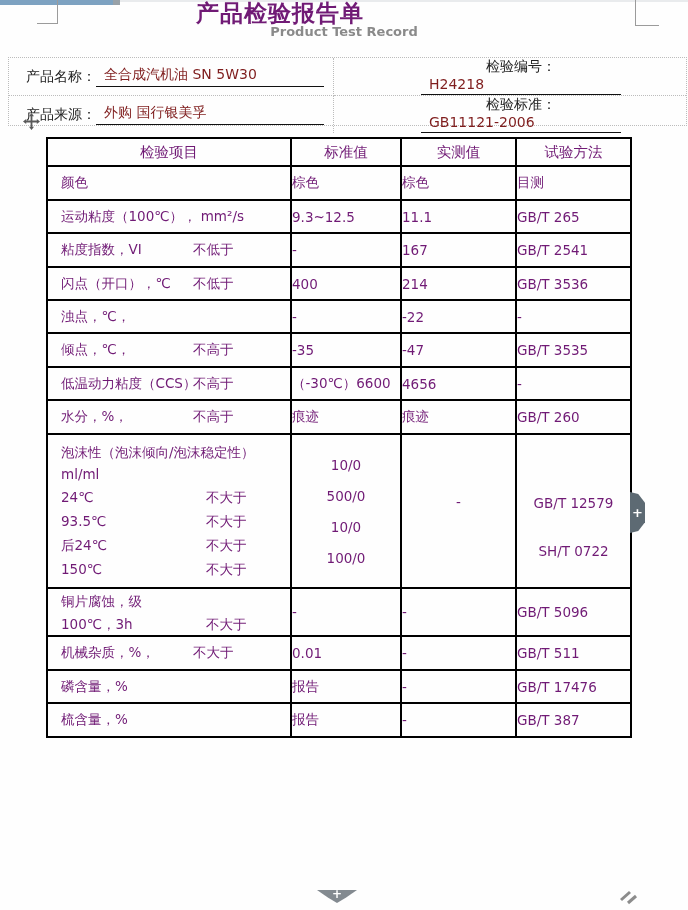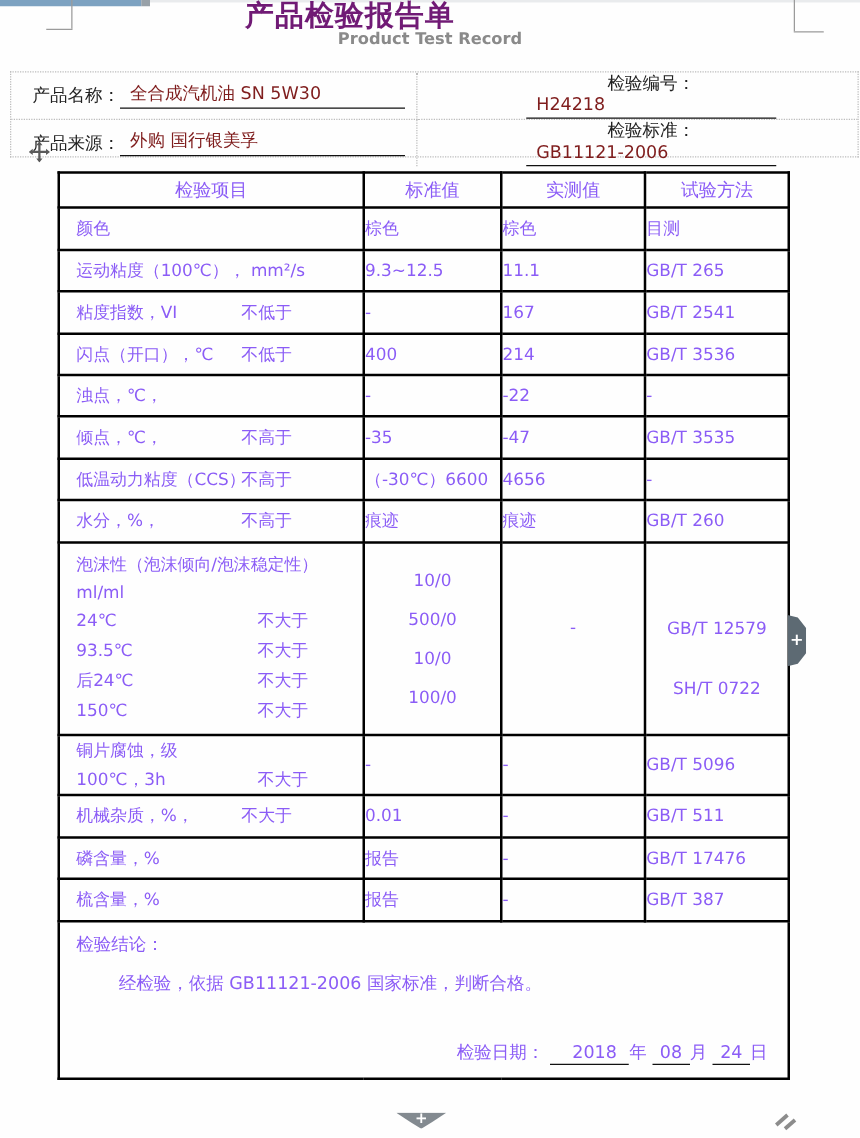--- a/index.html
+++ b/index.html
@@ -35,21 +35,21 @@
   .uline{display:inline-block;border-bottom:1px solid #111;padding:0 4px 2px 8px;
          white-space:nowrap;color:#7f1d1d;}
   .uline.w1{width:216px;}
   .uline.w2{width:188px;}
 
   
   .move-handle{position:absolute;left:23px;top:113px;width:17px;height:17px;cursor:move;}
 
   
   .main-table{position:absolute;left:46px;top:137px;border-collapse:collapse;
-              table-layout:fixed;width:584px;font-size:13.5px;color:#8b5cf6;}
+              table-layout:fixed;width:584px;font-size:13.5px;color:#701a75;}
   .main-table td,.main-table th{border:2px solid #000;padding:0;vertical-align:middle;
               font-weight:normal;}
   .c-head{text-align:center;font-size:14.5px;}
   .c-label{text-align:left;padding-left:13px !important;position:relative;}
   .c-val{text-align:left;}
   .qual{position:absolute;left:145px;white-space:nowrap;}
   .lbl-wrap{position:relative;display:block;line-height:20px;}
 
   
   .foam-label{padding:6px 0 6px 13px !important;}
@@ -252,34 +252,20 @@
       <td class="c-val">GB/T 17476</td>
     </tr>
 
     <tr style="height:34px">
       <td class="c-label"><span>梳含量，%</span></td>
       <td class="c-val">报告</td>
       <td class="c-val">-</td>
       <td class="c-val">GB/T 387</td>
     </tr>
 
-    <tr style="height:126px">
-      <td class="concl-cell" colspan="4">
-        <div class="concl-wrap">
-          <div>检验结论：</div>
-          <div class="concl-text">经检验，依据 GB11121-2006 国家标准，判断合格。</div>
-          <div class="date-line">
-            <span>检验日期：</span>
-            <span class="du year">2018</span><span>年</span>
-            <span class="du">08</span><span>月</span>
-            <span class="du">24</span><span>日</span>
-          </div>
-        </div>
-      </td>
-    </tr>
   </tbody>
     </table>
 
   <div class="plus-col">
     <span>+</span>
   </div>
   <div class="plus-row">
     <span>+</span>
   </div>
 

